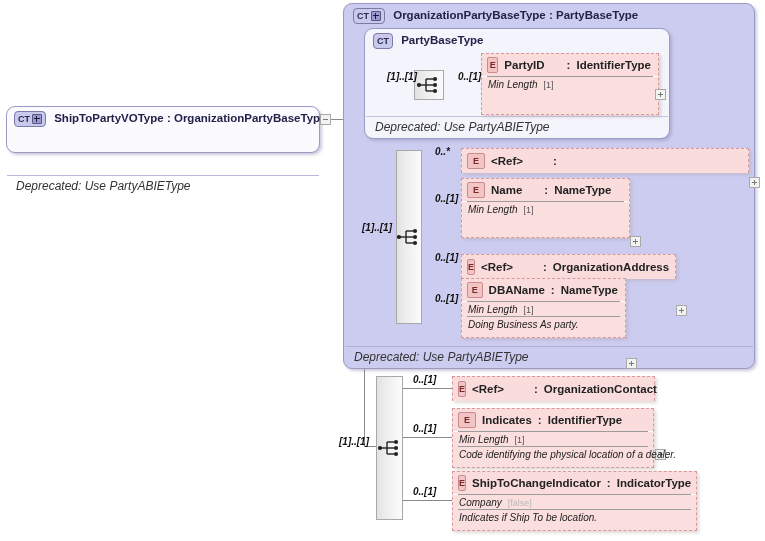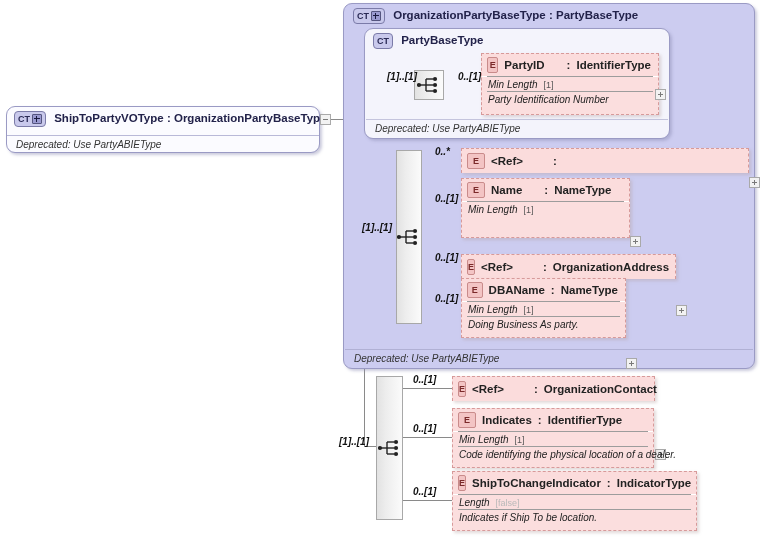--- a/index.html
+++ b/index.html
@@ -44,23 +44,24 @@
     box-shadow:2px 2px 3px rgba(140,140,180,.45);
   }
   .ctbox.white{background:#f4f4fc;}
   .ctbox.plain{background:#fbfbff;}
   .ct-title{
     padding:4px 8px 8px 7px;white-space:nowrap;
     font-size:11.5px;font-weight:bold;color:#22224a;
   }
   .ct-title .tname{margin-left:5px;}
   .ct-foot{
-    font-style:italic;font-size:10px;color:#333;
+    font-style:italic;font-size:12px;color:#333;
     padding:3px 8px 3px 9px;white-space:nowrap;
     border-top:1px solid #b9b9d8;
+    margin-top:40px;
   }
 
   
   .ebox{
     border:1px dashed #d79a9a;
     background:#fbdede;
     box-shadow:2px 2px 3px rgba(180,160,160,.40);
   }
   .ebox .erow-title{
     display:flex;align-items:center;gap:6px;
@@ -199,21 +200,20 @@
     <span class="ebadge">
         <span>E</span>
       </span>
     <span class="ename">PartyID</span>
     <span class="etype" style="margin-left:16px;">:</span>
     <span class="etype">IdentifierType</span>
   </div>
   <div class="efacet">
     <span>Min Length</span><span class="fval">[1]</span>
   </div>
-  <div class="edoc">Party Identification Number</div>
 </div>
 <div class="abs tog plus" style="left:655px;top:78px;"></div>
 
 <div class="abs comp" style="left:396px;top:150px;width:26px;height:174px;">
   <svg width="24" height="18" viewBox="0 0 24 18">
     <line x1="1" y1="9" x2="9" y2="9" stroke="#222" stroke-width="1.4"></line>
     <line x1="9" y1="3" x2="9" y2="15" stroke="#222" stroke-width="1.4"></line>
     <line x1="9" y1="3" x2="16" y2="3" stroke="#222" stroke-width="1.4"></line>
     <line x1="9" y1="9" x2="16" y2="9" stroke="#222" stroke-width="1.4"></line>
     <line x1="9" y1="15" x2="16" y2="15" stroke="#222" stroke-width="1.4"></line>
@@ -332,16 +332,16 @@
 <div class="abs ebox" style="left:452px;top:471px;width:245px;height:60px;">
   <div class="erow-title">
     <span class="ebadge">
         <span>E</span>
       </span>
     <span class="ename">ShipToChangeIndicator</span>
     <span class="etype">:</span>
     <span class="etype">IndicatorType</span>
   </div>
   <div class="efacet">
-    <span>Length</span><span class="fval grey">[false]</span>
+    <span>Company</span><span class="fval grey">[false]</span>
   </div>
   <div class="edoc">Indicates if Ship To be location.</div>
 </div>
 
 </body></html>

